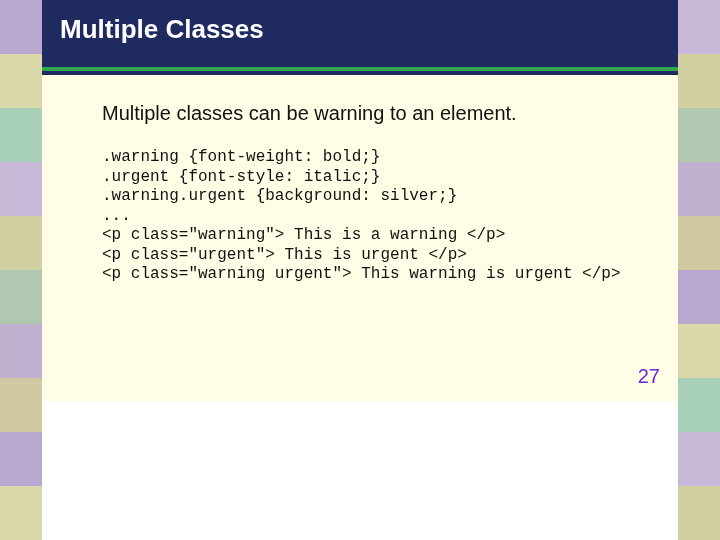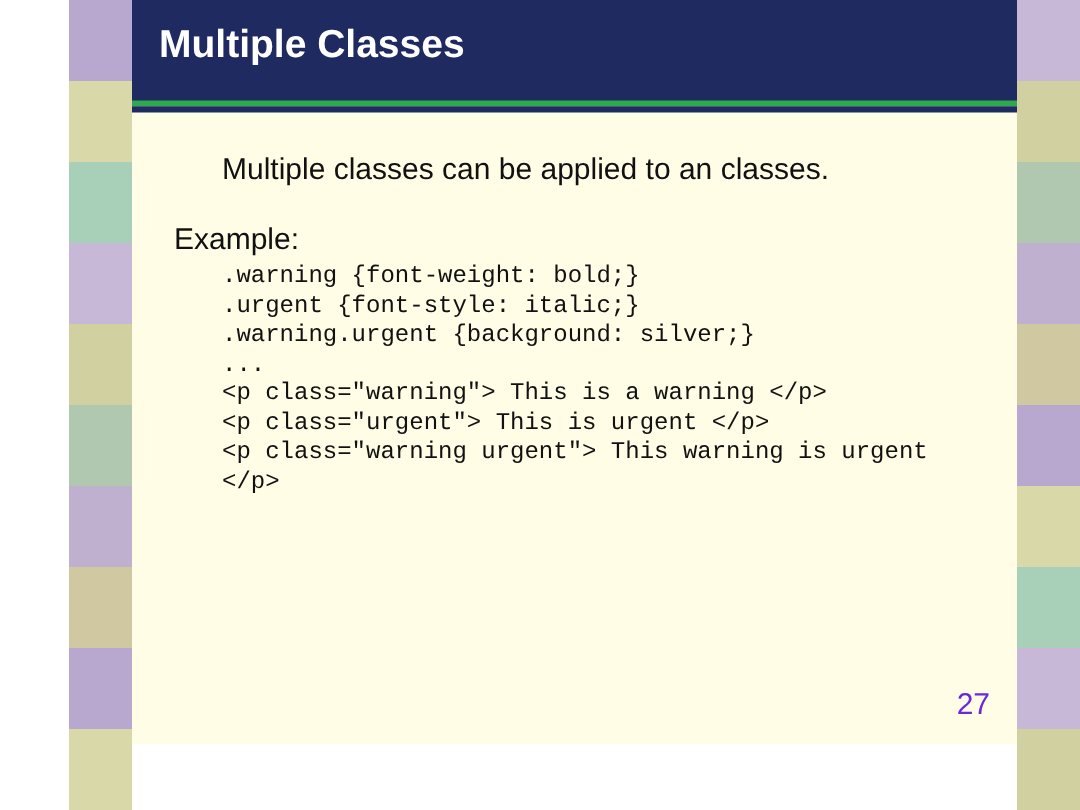--- a/index.html
+++ b/index.html
@@ -1,20 +1,19 @@
 <!DOCTYPE html>
 <html><head>
 <meta charset="utf-8">
 <style>
   * { margin: 0; padding: 0; box-sizing: border-box; }
   html, body { width: 720px; height: 540px; overflow: hidden; font-family: Arial, Helvetica, sans-serif; }
   .slide-outer {
-    width: 720px; height: 496px;
+    width: 720px; height: 402px;
     display: flex;
-    padding-left: 46px;
   }
   .side-strip {
     width: 42px; height: 540px;
     flex: 0 0 42px;
     display: flex; flex-direction: column;
   }
   .strip-cell { flex: 1; }
   .c-a { background: #b8a8d0; }
   .c-b { background: #d8d8a8; }
   .c-c { background: #a8d0b8; }
@@ -92,25 +91,24 @@
   </div>
 
   <div class="slide-main">
 
     <div class="title-band">
       <div class="title-text">Multiple Classes</div>
     </div>
 
     <div class="body-area">
 
-      <div class="indent1">Multiple classes can be applied to an classes.</div>
+      <div class="indent1">Multiple classes can be warning to an element.</div>
 
       <div class="gap"></div>
 
-      <div class="sect-label">Example:</div>
       <div class="indent1 code-block">.warning {font-weight: bold;}
 .urgent {font-style: italic;}
 .warning.urgent {background: silver;}
 ...
 &lt;p class="warning"&gt; This is a warning &lt;/p&gt;
 &lt;p class="urgent"&gt; This is urgent &lt;/p&gt;
 &lt;p class="warning urgent"&gt; This warning is urgent &lt;/p&gt;</div>
 
       <div class="gap"></div>
       <div class="gap"></div>

